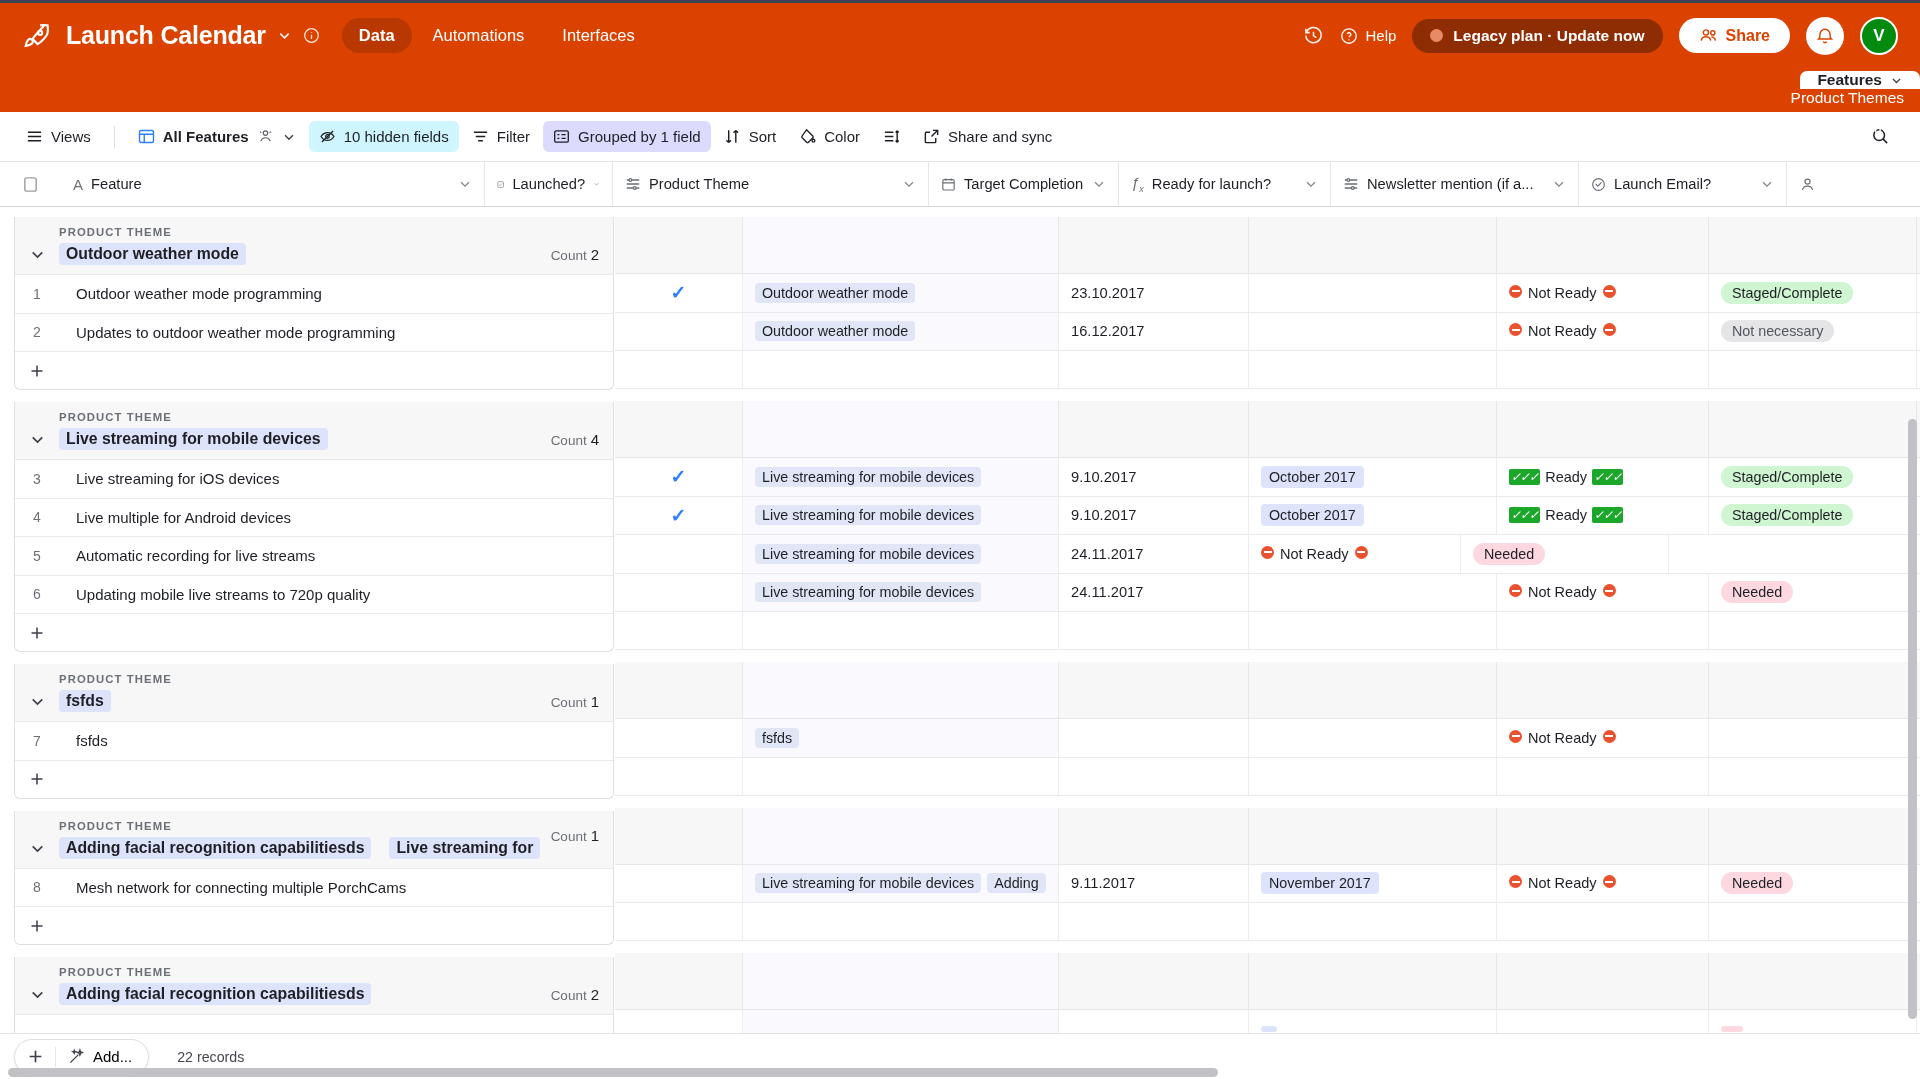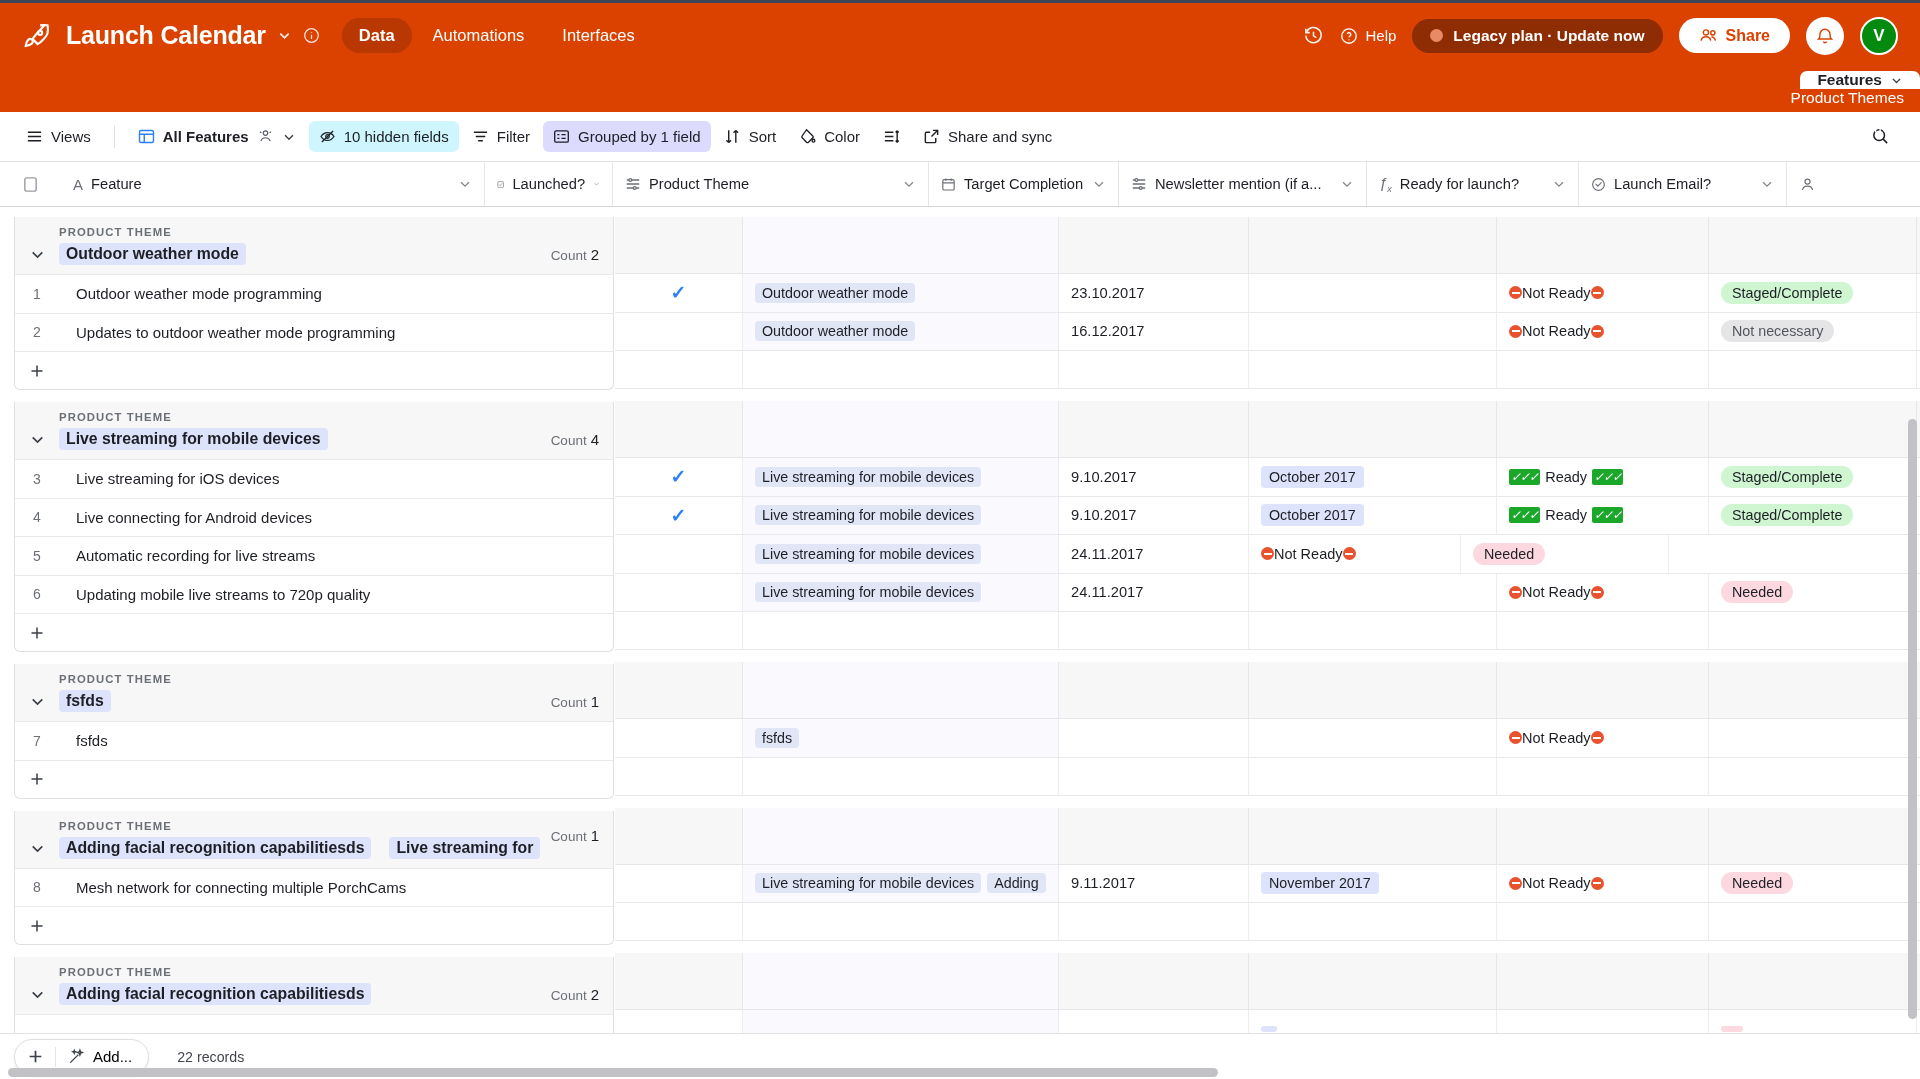--- a/index.html
+++ b/index.html
@@ -147,21 +147,21 @@
   .blank { background: #fff; border-bottom: 1px solid #e9e9ec;}
   .gap { background: #fff; }
   .c-theme { background: #FAFAFE; }
   .chip-lite { background: #E1E6F7; border-radius: 4px; padding: 2px 7px; font-size: 14.3px; white-space:nowrap;}
   .chip-month { background: #DDE3FA; border-radius: 4px; padding: 3px 8px; font-size: 14.3px; white-space:nowrap;}
   .pill { border-radius: 11px; padding: 3px 11px; font-size: 14.3px; white-space: nowrap; }
   .pill-green { background: #CFF5D1; }
   .pill-grey { background: #E5E5E8; color:#53565d;}
   .pill-pink { background: #FDD8E0; }
   .ready-ok { display:flex; align-items:center; gap:5px; font-size:14.5px; white-space:nowrap;}
-  .ready-not { display:flex; align-items:center; gap:0; font-size:14.5px; white-space:nowrap;}
+  .ready-not { display:flex; gap:6px; font-size:14.5px; white-space:nowrap;}
   .sq { background:#1AA72A; color:#fff; font-size:12px; letter-spacing:-1px; padding:1px 2px; border-radius:2px;}
   .nr-dot { width:13px; height:13px; border-radius:50%; background:#E8522F; position:relative; flex:none;}
   .nr-dot:after { content:''; position:absolute; left:2.5px; right:2.5px; top:5.5px; height:2px; background:#fff;}
   .tick { color: #2D7FF9; font-size: 19px; font-weight: bold; }
 
   
   .footer {
     position: absolute; left:0; right:0; bottom: 0; height: 46px; background: #fff;
     border-top: 1px solid #e3e3e6; display:flex; align-items:center; padding-left: 14px;
   }
@@ -408,34 +408,34 @@
   <div class="gh-cell" style="width:190px">
     <svg width="15" height="15" viewBox="0 0 18 18" fill="none" stroke="#6b6f76" stroke-width="1.4">
         <rect x="2.2" y="3.2" width="13.6" height="12.4" rx="1.6"></rect>
         <path d="M2.2 7h13.6M5.8 1.8v2.6M12.2 1.8v2.6"></path>
       </svg>
     <span>Target Completion</span>
     <svg class="gh-chev" width="14" height="14" viewBox="0 0 16 16" fill="none" stroke="#3b3f47" stroke-width="1.5">
         <path d="M3.5 6l4.5 4.5L12.5 6"></path>
       </svg>
   </div>
+  <div class="gh-cell" style="width:212px">
+    <span style="color:#6b6f76;font-size:15px;font-style:italic;">ƒ<sub style="font-size:9px">x</sub></span>
+    <span>Ready for launch?</span>
+    <svg class="gh-chev" width="14" height="14" viewBox="0 0 16 16" fill="none" stroke="#3b3f47" stroke-width="1.5">
+        <path d="M3.5 6l4.5 4.5L12.5 6"></path>
+      </svg>
+  </div>
   <div class="gh-cell" style="width:248px">
     <svg width="16" height="16" viewBox="0 0 18 18" fill="none" stroke="#6b6f76" stroke-width="1.5">
         <path d="M2 4.5h14M2 9h14M2 13.5h14"></path>
         <circle cx="6" cy="4.5" r="1.6" fill="#fff"></circle>
         <circle cx="11" cy="13.5" r="1.6" fill="#fff"></circle>
       </svg>
     <span>Newsletter mention (if a...</span>
-    <svg class="gh-chev" width="14" height="14" viewBox="0 0 16 16" fill="none" stroke="#3b3f47" stroke-width="1.5">
-        <path d="M3.5 6l4.5 4.5L12.5 6"></path>
-      </svg>
-  </div>
-  <div class="gh-cell" style="width:212px">
-    <span style="color:#6b6f76;font-size:15px;font-style:italic;">ƒ<sub style="font-size:9px">x</sub></span>
-    <span>Ready for launch?</span>
     <svg class="gh-chev" width="14" height="14" viewBox="0 0 16 16" fill="none" stroke="#3b3f47" stroke-width="1.5">
         <path d="M3.5 6l4.5 4.5L12.5 6"></path>
       </svg>
   </div>
   <div class="gh-cell" style="width:208px">
     <svg width="15" height="15" viewBox="0 0 18 18" fill="none" stroke="#6b6f76" stroke-width="1.4">
         <circle cx="9" cy="9" r="7"></circle>
         <path d="M5.6 8.2l2.6 2.8 4.4-4.6"></path>
       </svg>
     <span>Launch Email?</span>
@@ -505,21 +505,21 @@
         <div class="grp-count">
           <span>Count</span><b>4</b>
         </div>
       </div>
       <div class="row">
         <div class="row-num">3</div>
         <div class="row-name">Live streaming for iOS devices</div>
       </div>
       <div class="row">
         <div class="row-num">4</div>
-        <div class="row-name">Live connecting for Android devices</div>
+        <div class="row-name">Live multiple for Android devices</div>
       </div>
       <div class="row">
         <div class="row-num">5</div>
         <div class="row-name">Automatic recording for live streams</div>
       </div>
       <div class="row">
         <div class="row-num">6</div>
         <div class="row-name">Updating mobile live streams to 720p quality</div>
       </div>
       <div class="row-add">

